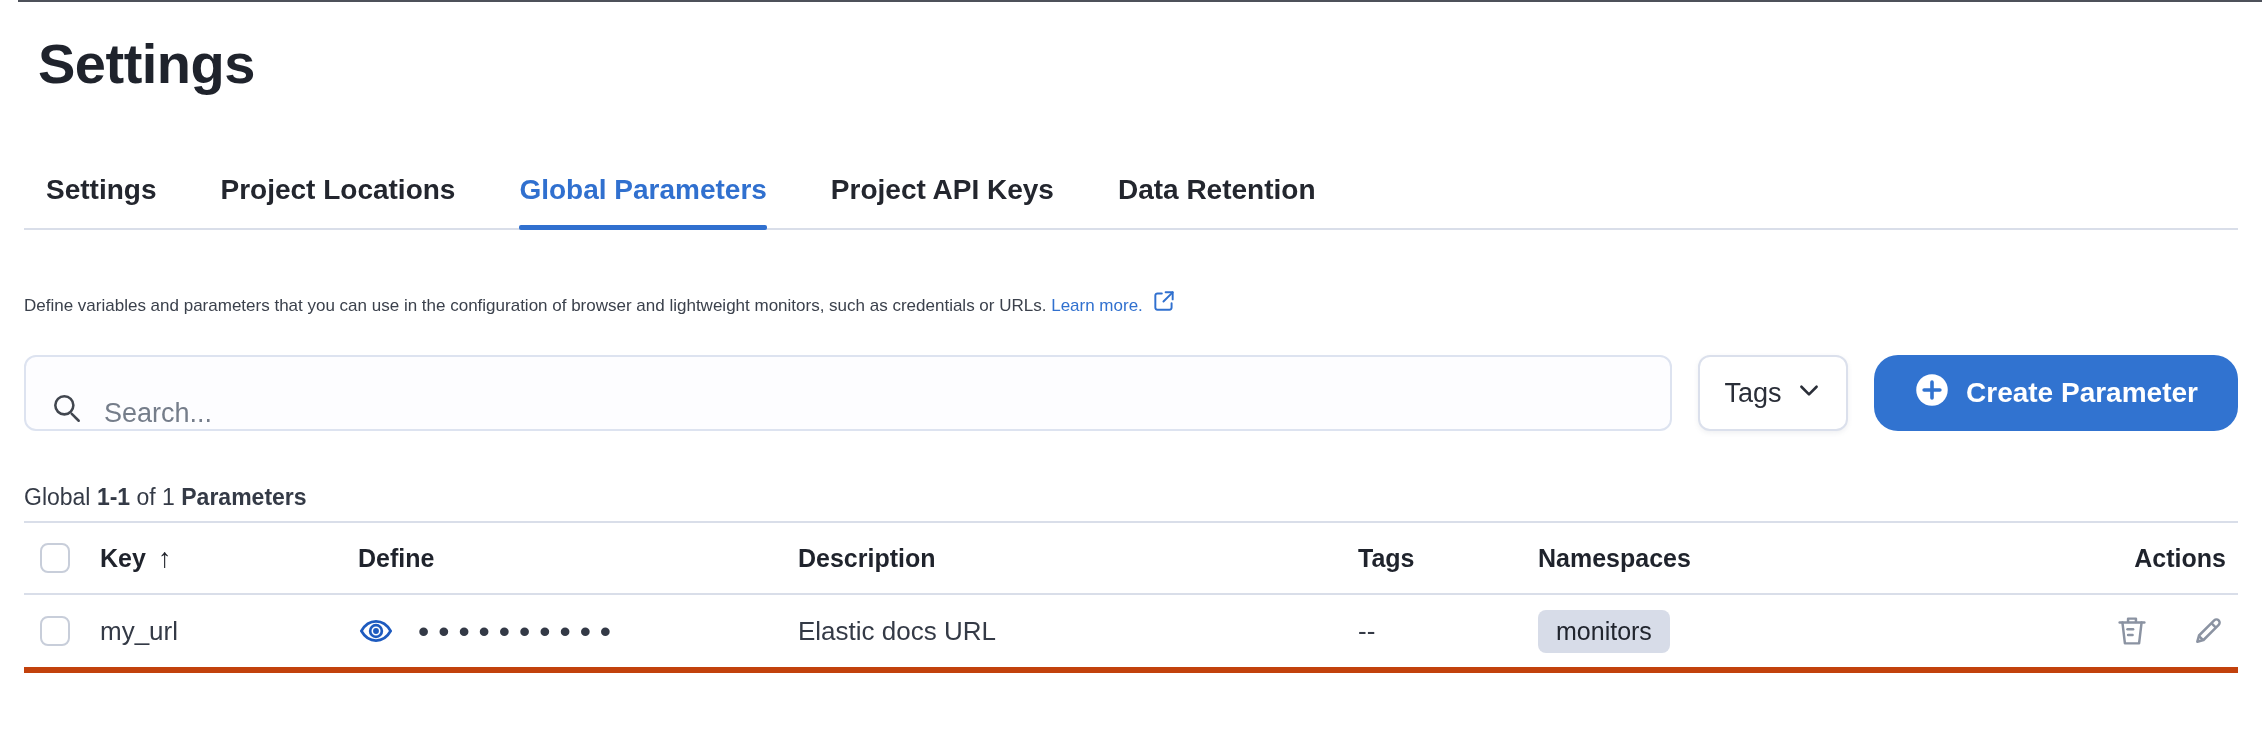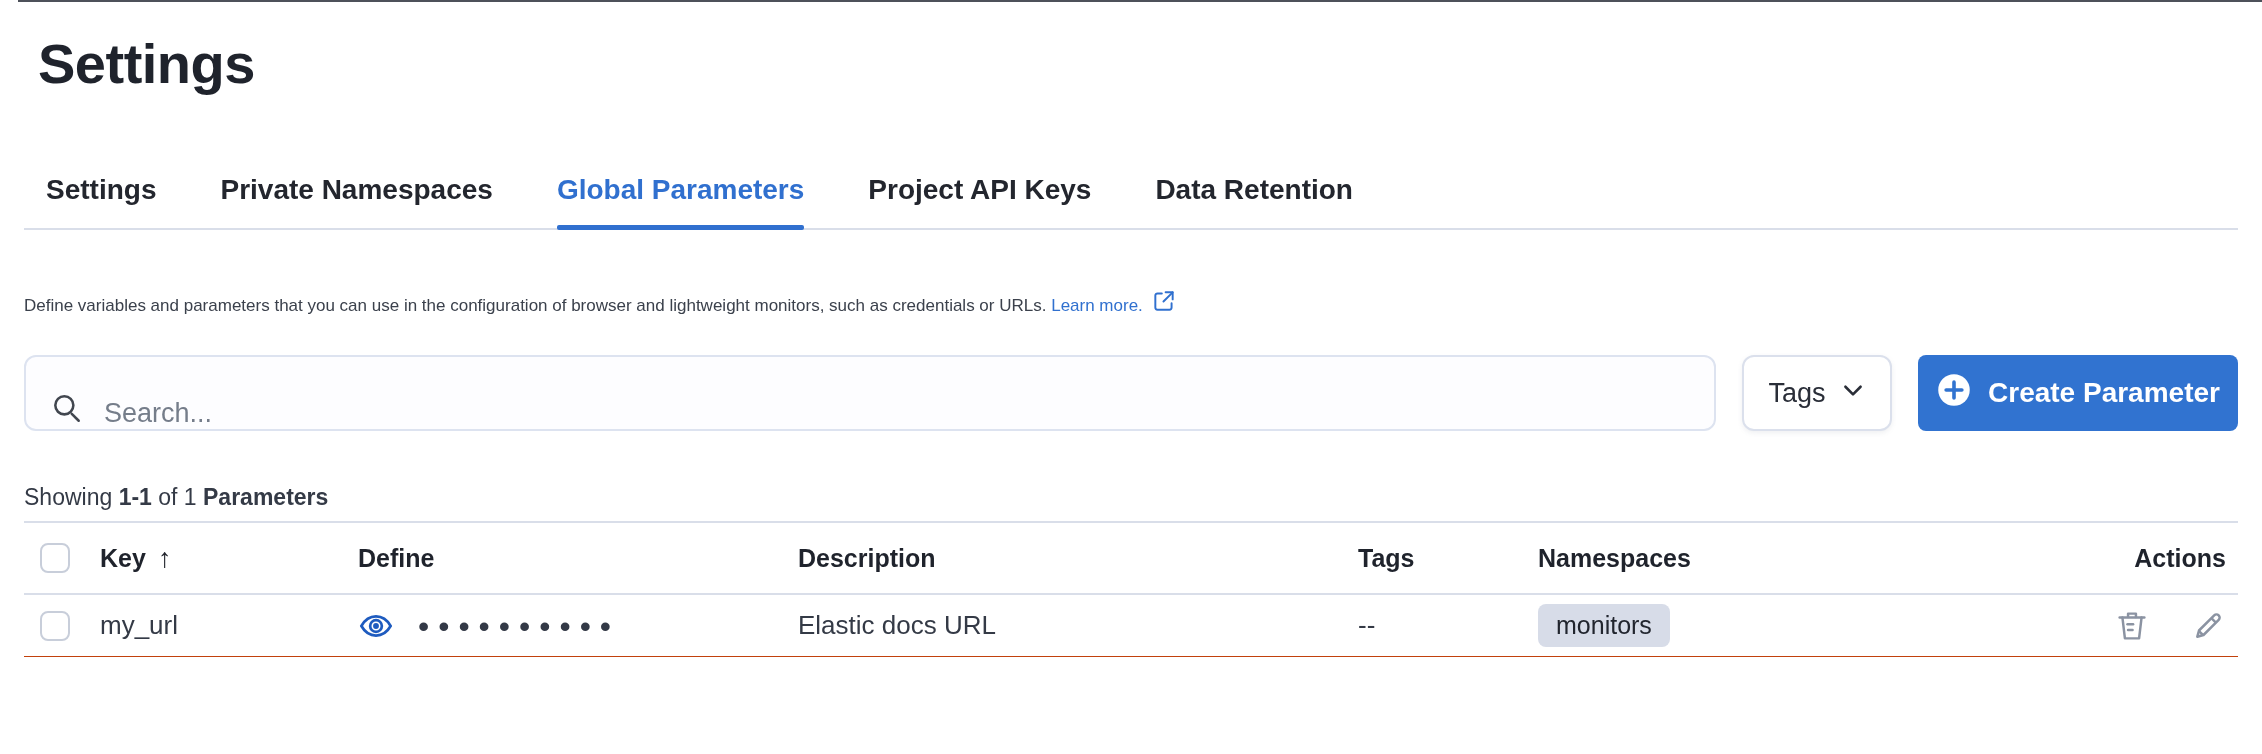--- a/index.html
+++ b/index.html
@@ -26,34 +26,34 @@
   .toolbar { margin-top:22px; display:flex; gap:26px; height:76px; }
   .search { flex:1; display:flex; align-items:flex-end; gap:20px; padding:0 24px;
             border:2px solid #dde3f0; background:#fdfdff; border-radius:12px; }
   .search input { flex:1; border:none; outline:none; background:transparent;
                   font-size:27px; color:#343a46; font-family:inherit; }
   .search input::placeholder { color:#757d8a; }
   .tags-btn { width:150px; display:flex; align-items:center; justify-content:center; gap:14px;
               background:#ffffff; border:2px solid #dbe0ec; border-radius:12px;
               font-size:27px; font-weight:500; color:#2a2e38; cursor:pointer;
               box-shadow:0 2px 5px rgba(100,110,130,.10); font-family:inherit; }
-  .create-btn { width:320px; display:flex; align-items:center; justify-content:center; gap:16px;
-                background:#3173d0; border:none; border-radius:8px; color:#ffffff;
+  .create-btn { width:364px; display:flex; align-items:center; justify-content:center; gap:16px;
+                background:#3173d0; border:none; border-radius:24px; color:#ffffff;
                 font-size:28px; font-weight:600; cursor:pointer; font-family:inherit; }
 
   .summary { margin-top:50px; font-size:23px; line-height:32px; color:#343a46; }
   .summary b { font-weight:700; }
 
   .table { margin-top:8px; }
   .thead, .trow { display:grid;
         grid-template-columns:62px 258px 440px 560px 180px 460px 1fr;
         align-items:center; }
   .thead { height:74px; border-top:2px solid #d9dee9; border-bottom:2px solid #d9dee9;
            font-size:25px; font-weight:700; color:#1f232c; }
-  .trow  { height:62px; border-bottom:1px solid #c2410c; font-size:26px; color:#343a46; }
+  .trow  { height:78px; border-bottom:6px solid #c2410c; font-size:26px; color:#343a46; }
   .cell { padding-left:14px; display:flex; align-items:center; min-width:0; }
   .cell.check { padding-left:16px; }
   .cell.actions { justify-content:flex-end; padding-right:12px; gap:40px;text-align:right; }
   .checkbox { width:30px; height:30px; border:2px solid #c8ceda; border-radius:8px;
               background:#fff; cursor:pointer; }
   .sort-arrow { margin-left:12px; font-weight:400; font-size:27px; color:#23262e; }
   .value-cell { gap:24px; }
   .dots { font-size:32px; letter-spacing:9px; color:#333946; line-height:1; }
   .badge { display:inline-block; background:#d7dce8; border-radius:8px;
            padding:7px 18px; font-size:25px; color:#21252e; }
@@ -63,21 +63,21 @@
 <body>
 
 <div class="top-edge"></div>
 
 <div class="container">
 
   <h1 class="page-title">Settings</h1>
 
   <nav class="tabs">
     <div class="tab">Settings</div>
-    <div class="tab">Private Namespaces</div>
+    <div class="tab">Project Locations</div>
     <div class="tab active">Global Parameters</div>
     <div class="tab">Project API Keys</div>
     <div class="tab">Data Retention</div>
   </nav>
 
   <p class="desc"><span>Define variables and parameters that you can use in the configuration of browser and lightweight monitors, such as credentials or URLs.</span>
     <a class="link"><span>Learn more.</span><span class="ext-icon"><svg width="26" height="26" viewBox="0 0 24 24" fill="none" stroke="#3070cf" stroke-width="1.8" stroke-linecap="round" stroke-linejoin="round">
             <path d="M10 5 H6 a2 2 0 0 0 -2 2 v11 a2 2 0 0 0 2 2 h11 a2 2 0 0 0 2 -2 v-4"></path>
             <path d="M13.5 4 H20 v6.5"></path>
             <path d="M20 4 L11.5 12.5"></path>
@@ -101,21 +101,21 @@
     <button class="create-btn">
       <span><svg width="36" height="36" viewBox="0 0 32 32">
             <circle cx="16" cy="16" r="14" fill="#ffffff"></circle>
             <path d="M16 9 v14 M9 16 h14" stroke="#3173d0" stroke-width="3.2" stroke-linecap="round"></path>
           </svg></span>
       <span>Create Parameter</span>
     </button>
   </div>
 
   <div class="summary">
-    <span>Showing</span>
+    <span>Global</span>
     <b>1-1</b>
     <span>of 1</span>
     <b>Parameters</b>
   </div>
 
   <div class="table">
 
     <div class="thead">
       <div class="cell check">
           <div class="checkbox"></div>

